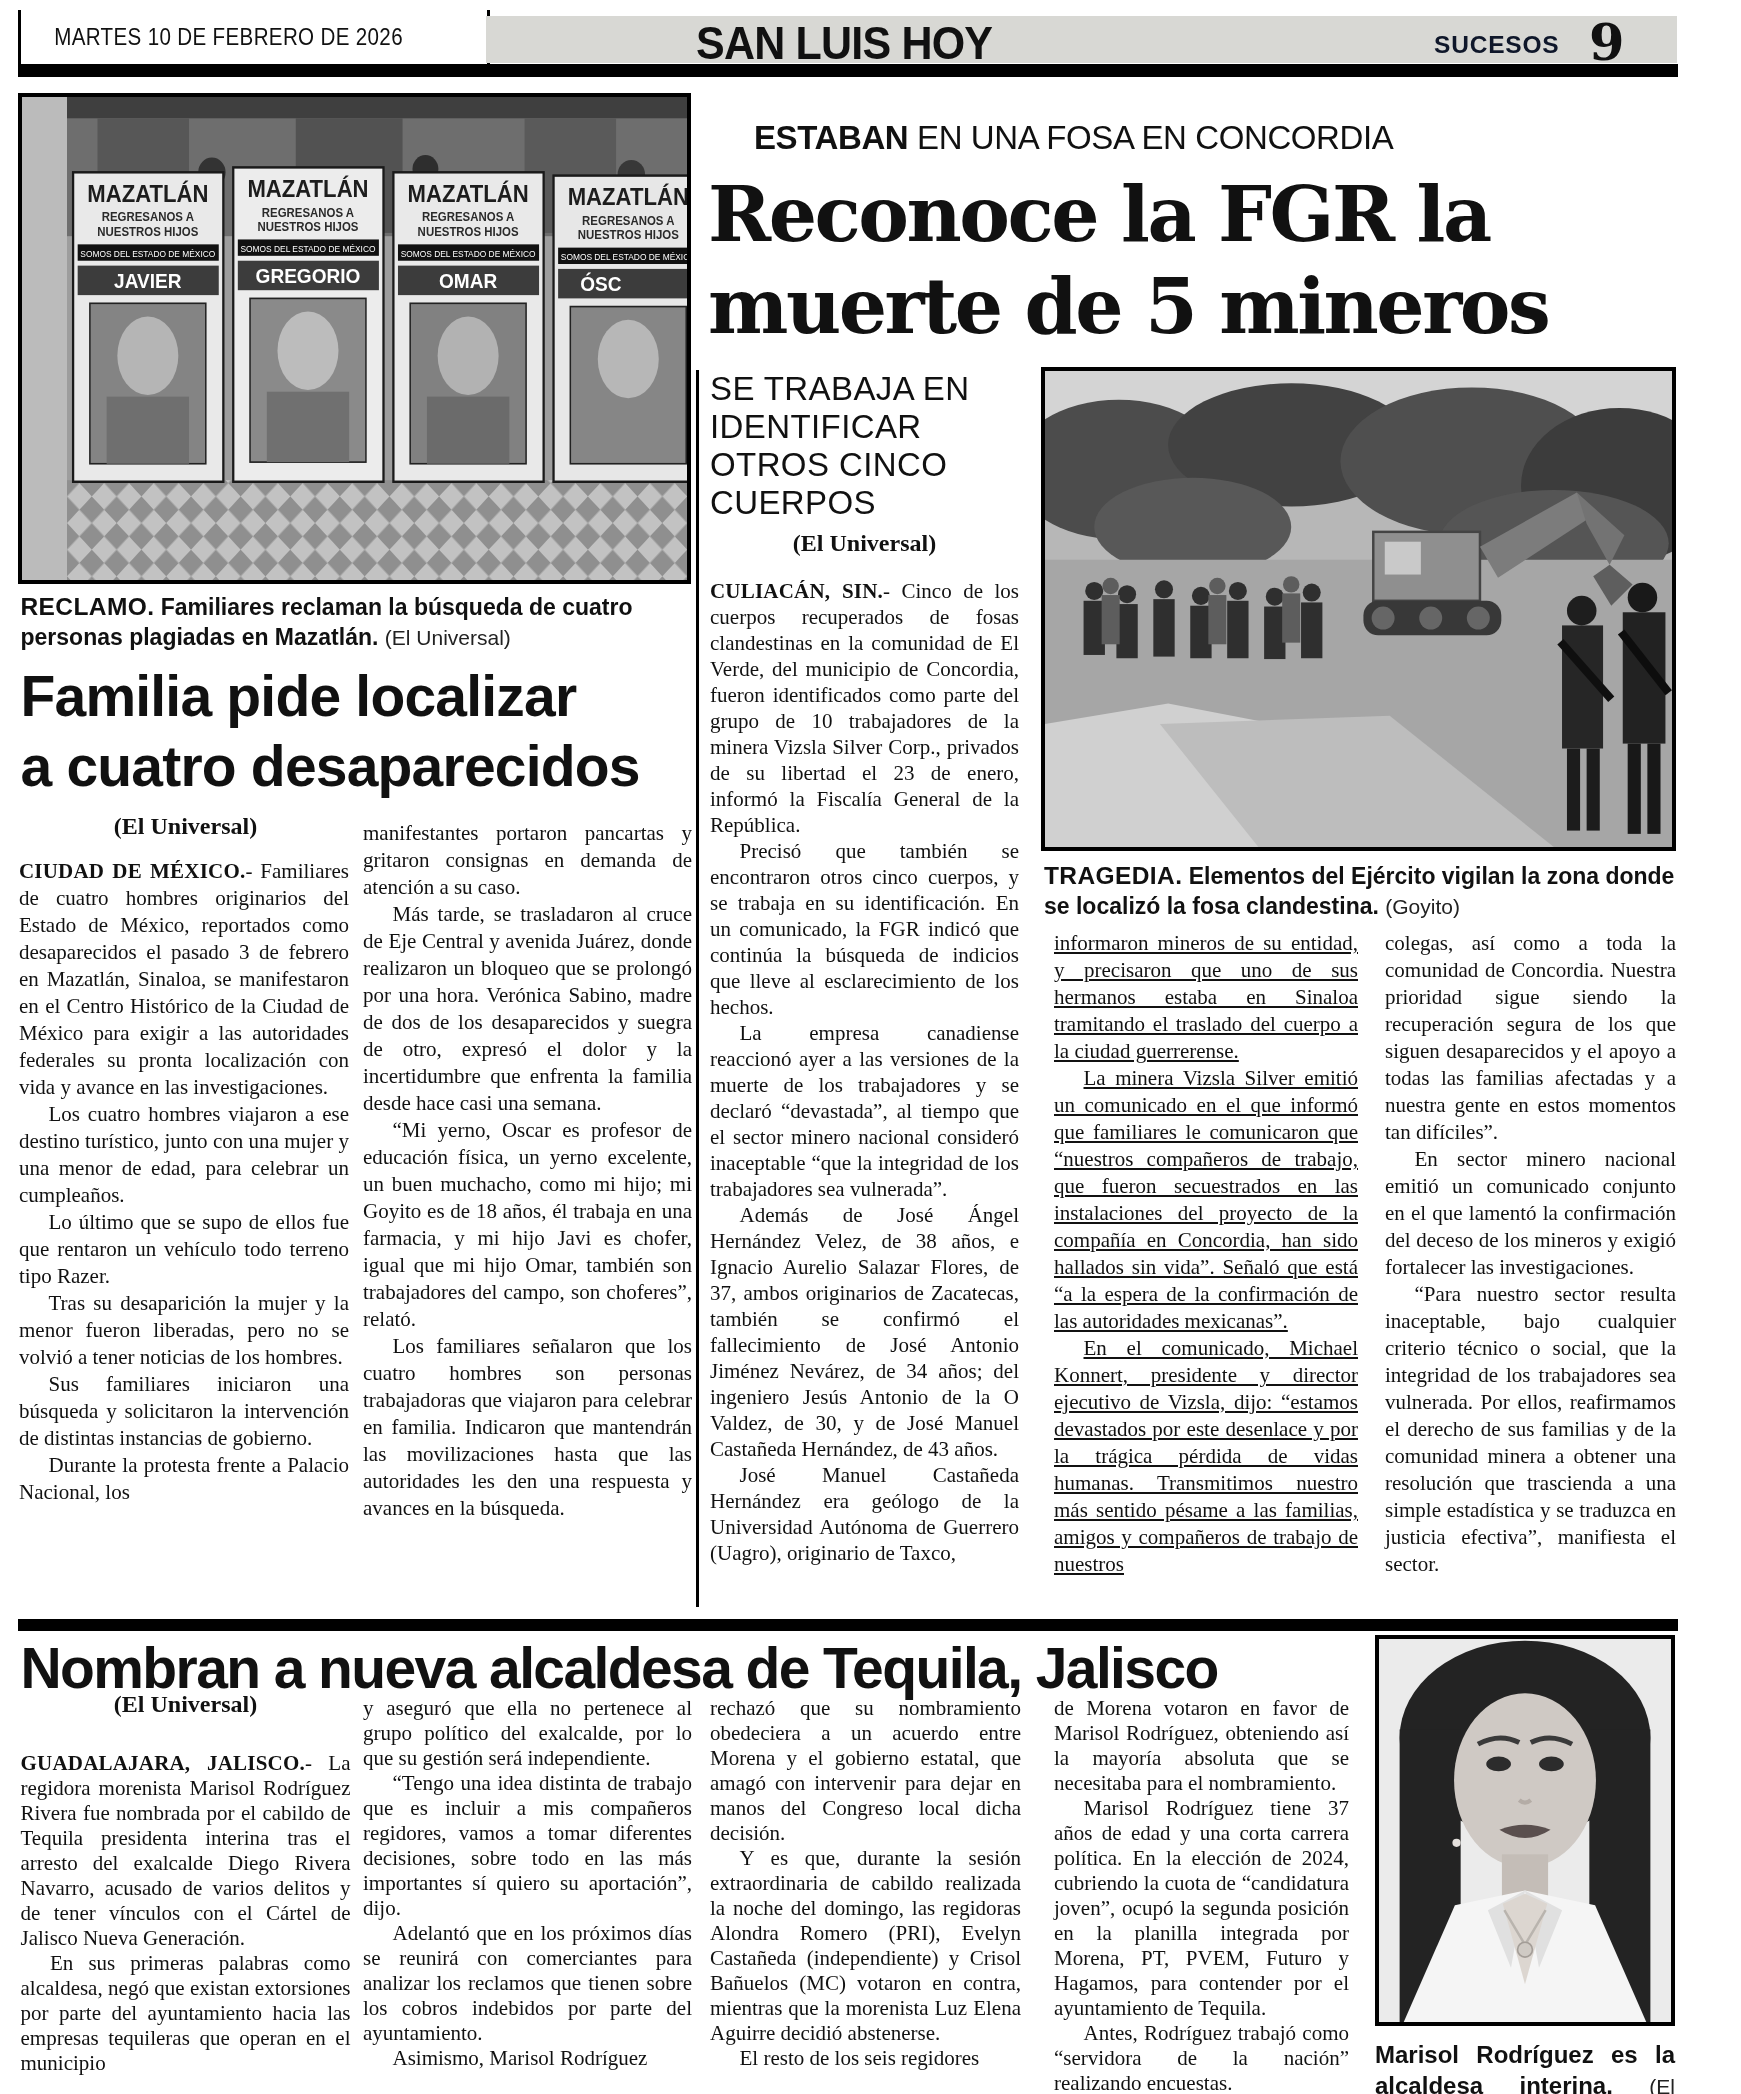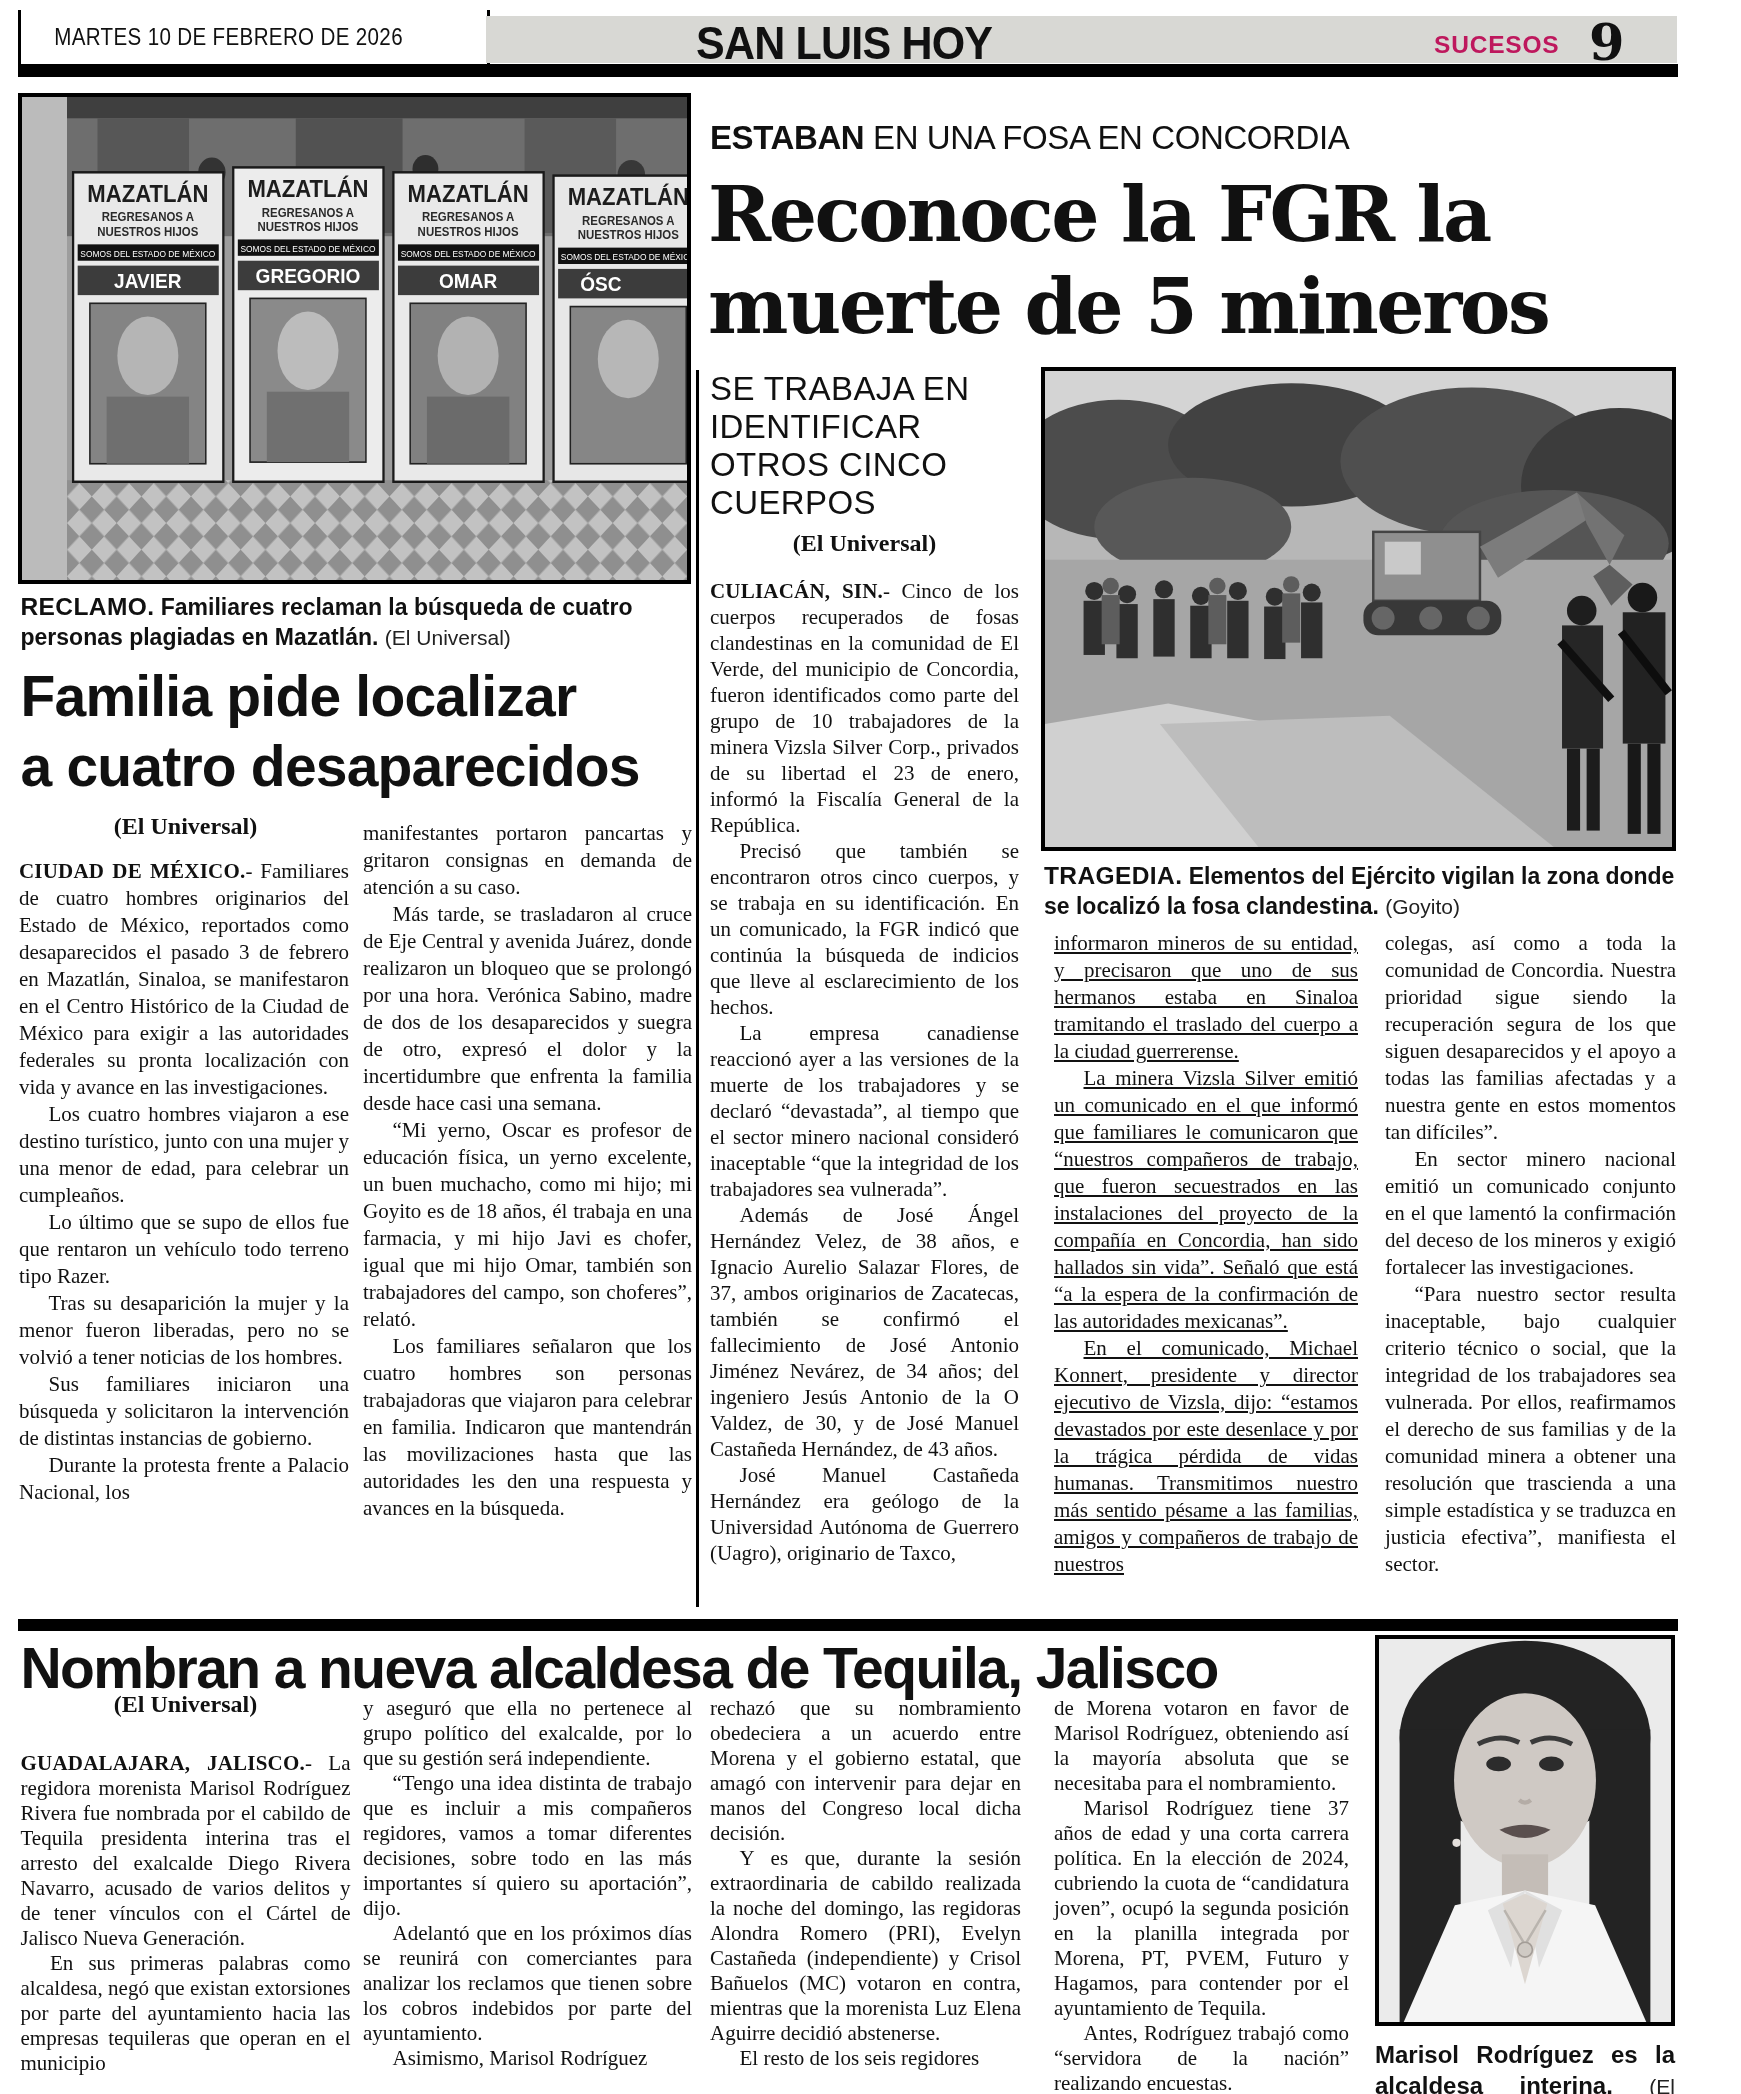--- a/index.html
+++ b/index.html
@@ -8,37 +8,37 @@
   
   .date-box{position:absolute;left:18px;top:9.8px;width:466px;height:54px;
             border-left:3.3px solid #000;border-right:3.3px solid #000;
             display:flex;align-items:center;}
   .date-box span{font-family:"Liberation Sans",sans-serif;font-size:24.5px;letter-spacing:0.4px;
             transform:scaleX(.84);white-space:nowrap;}
   .mast-bar{position:absolute;left:486px;top:16.4px;width:1191px;height:47px;background:#d8d8d4;}
   .masthead{position:absolute;left:696px;top:18px;font-family:"Liberation Sans",sans-serif;
             font-weight:700;font-size:43px;letter-spacing:-0.8px;transform:scaleY(1.06);transform-origin:left top;}
   .section-label{position:absolute;left:1434px;top:31px;font-family:"Liberation Sans",sans-serif;
-            font-weight:700;font-size:24.5px;color:#be185d;letter-spacing:0.8px;}
+            font-weight:700;font-size:24.5px;color:#0f172a;letter-spacing:0.8px;}
   .page-number{position:absolute;left:1589px;top:11.5px;font-family:"DejaVu Serif",serif;
             font-weight:700;font-size:51px;}
   .black-bar{position:absolute;left:18px;top:64px;width:1660px;height:13px;background:#000;}
   
   .photo{position:absolute;border:4.1px solid #000;box-sizing:border-box;background:#bbb;}
   .photo svg{display:block;width:100%;height:100%;}
   
   .caption{font-family:"Liberation Sans",sans-serif;font-size:23px;line-height:29.5px;font-weight:700;}
   .caption .tag{font-size:24.5px;letter-spacing:0.4px;}
   .caption .credit{font-weight:400;font-size:21px;color:#222;}
   
   .hl-left{position:absolute;left:20.5px;top:661px;width:673px;font-family:"Liberation Sans",sans-serif;
            font-weight:700;font-size:57px;line-height:70px;letter-spacing:-0.8px;}
   .kicker{position:absolute;left:710px;top:119px;width:966px;font-family:"Liberation Sans",sans-serif;
            font-size:33px;letter-spacing:-0.4px;}
-  .kicker b{font-weight:700;}
+  .kicker b{font-weight:700;margin-left:44px;}
   .hl-right{position:absolute;left:708px;top:169px;width:970px;font-family:"DejaVu Serif",serif;
            font-weight:700;font-size:76px;line-height:92px;letter-spacing:-2.5px;}
   .subhead{position:absolute;left:710px;top:370px;width:319px;font-family:"Liberation Sans",sans-serif;
            font-size:33px;line-height:38px;font-weight:400;letter-spacing:0.4px;}
   .hl-bottom{position:absolute;left:20.5px;top:1635px;width:1354px;font-family:"Liberation Sans",sans-serif;
            font-weight:700;font-size:57px;letter-spacing:-1.6px;white-space:nowrap;}
   
   .byline{position:absolute;text-align:center;font-family:"Liberation Serif",serif;
           font-weight:700;font-size:24px;}
   

